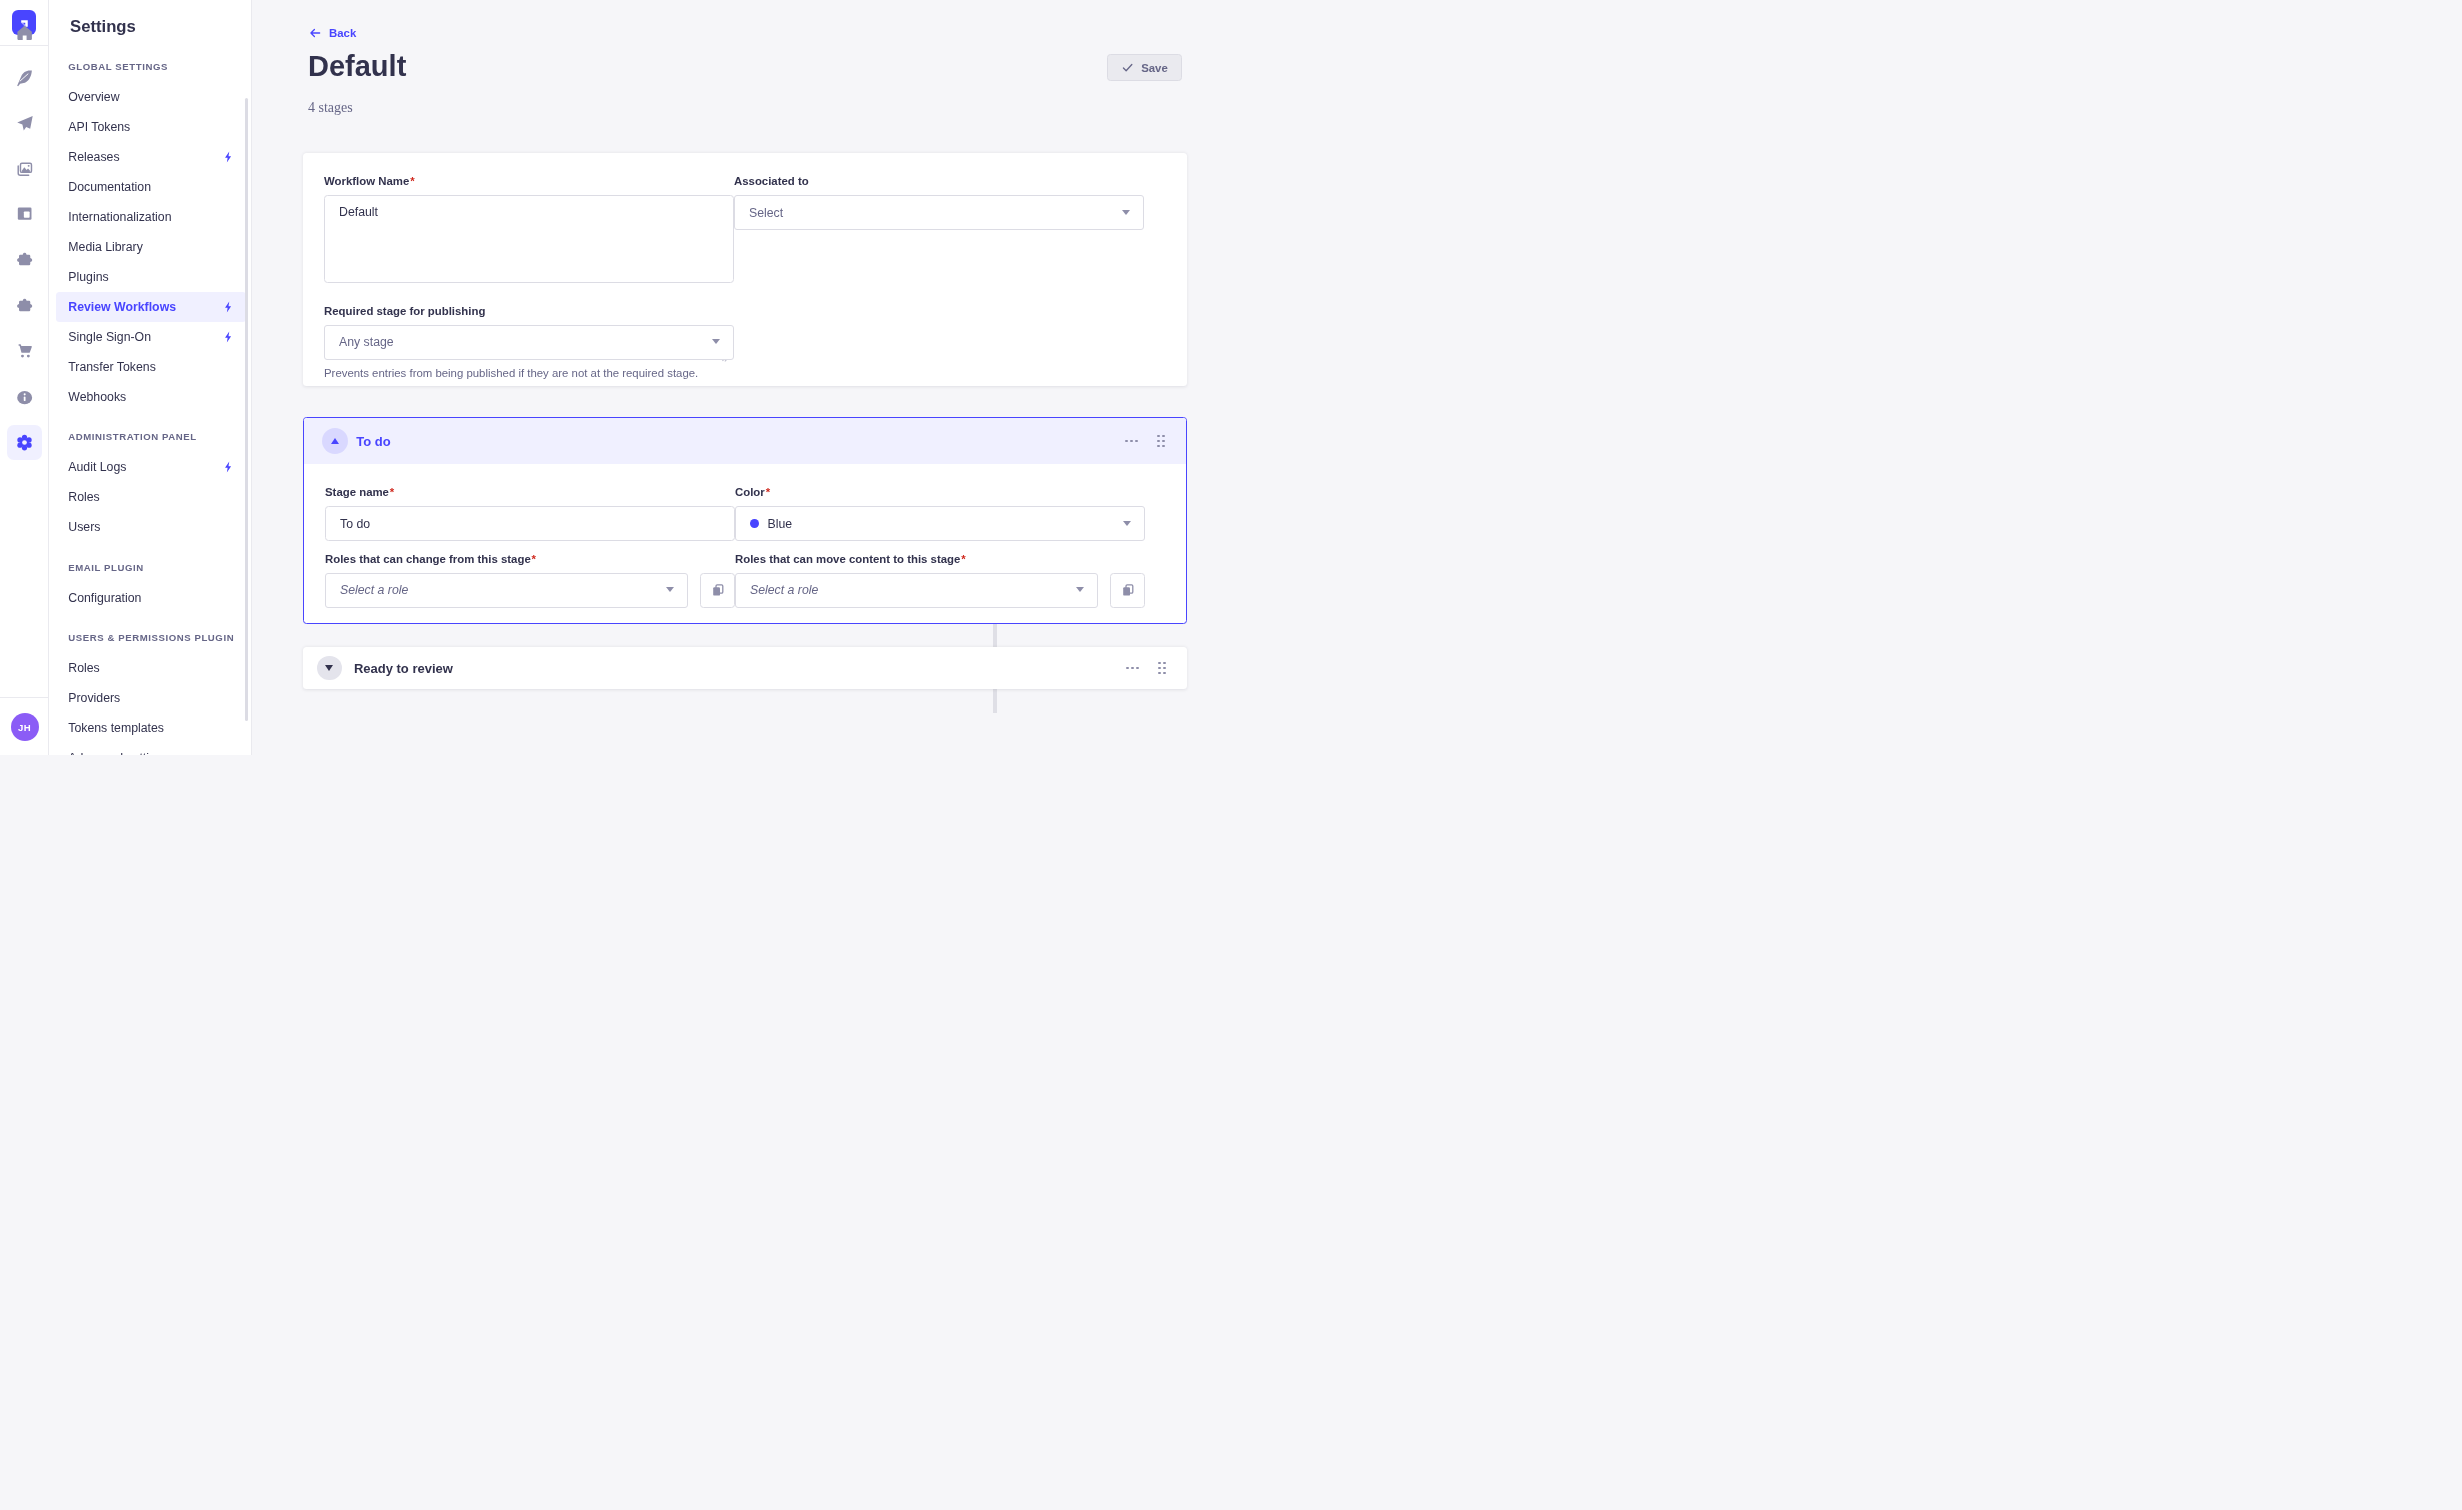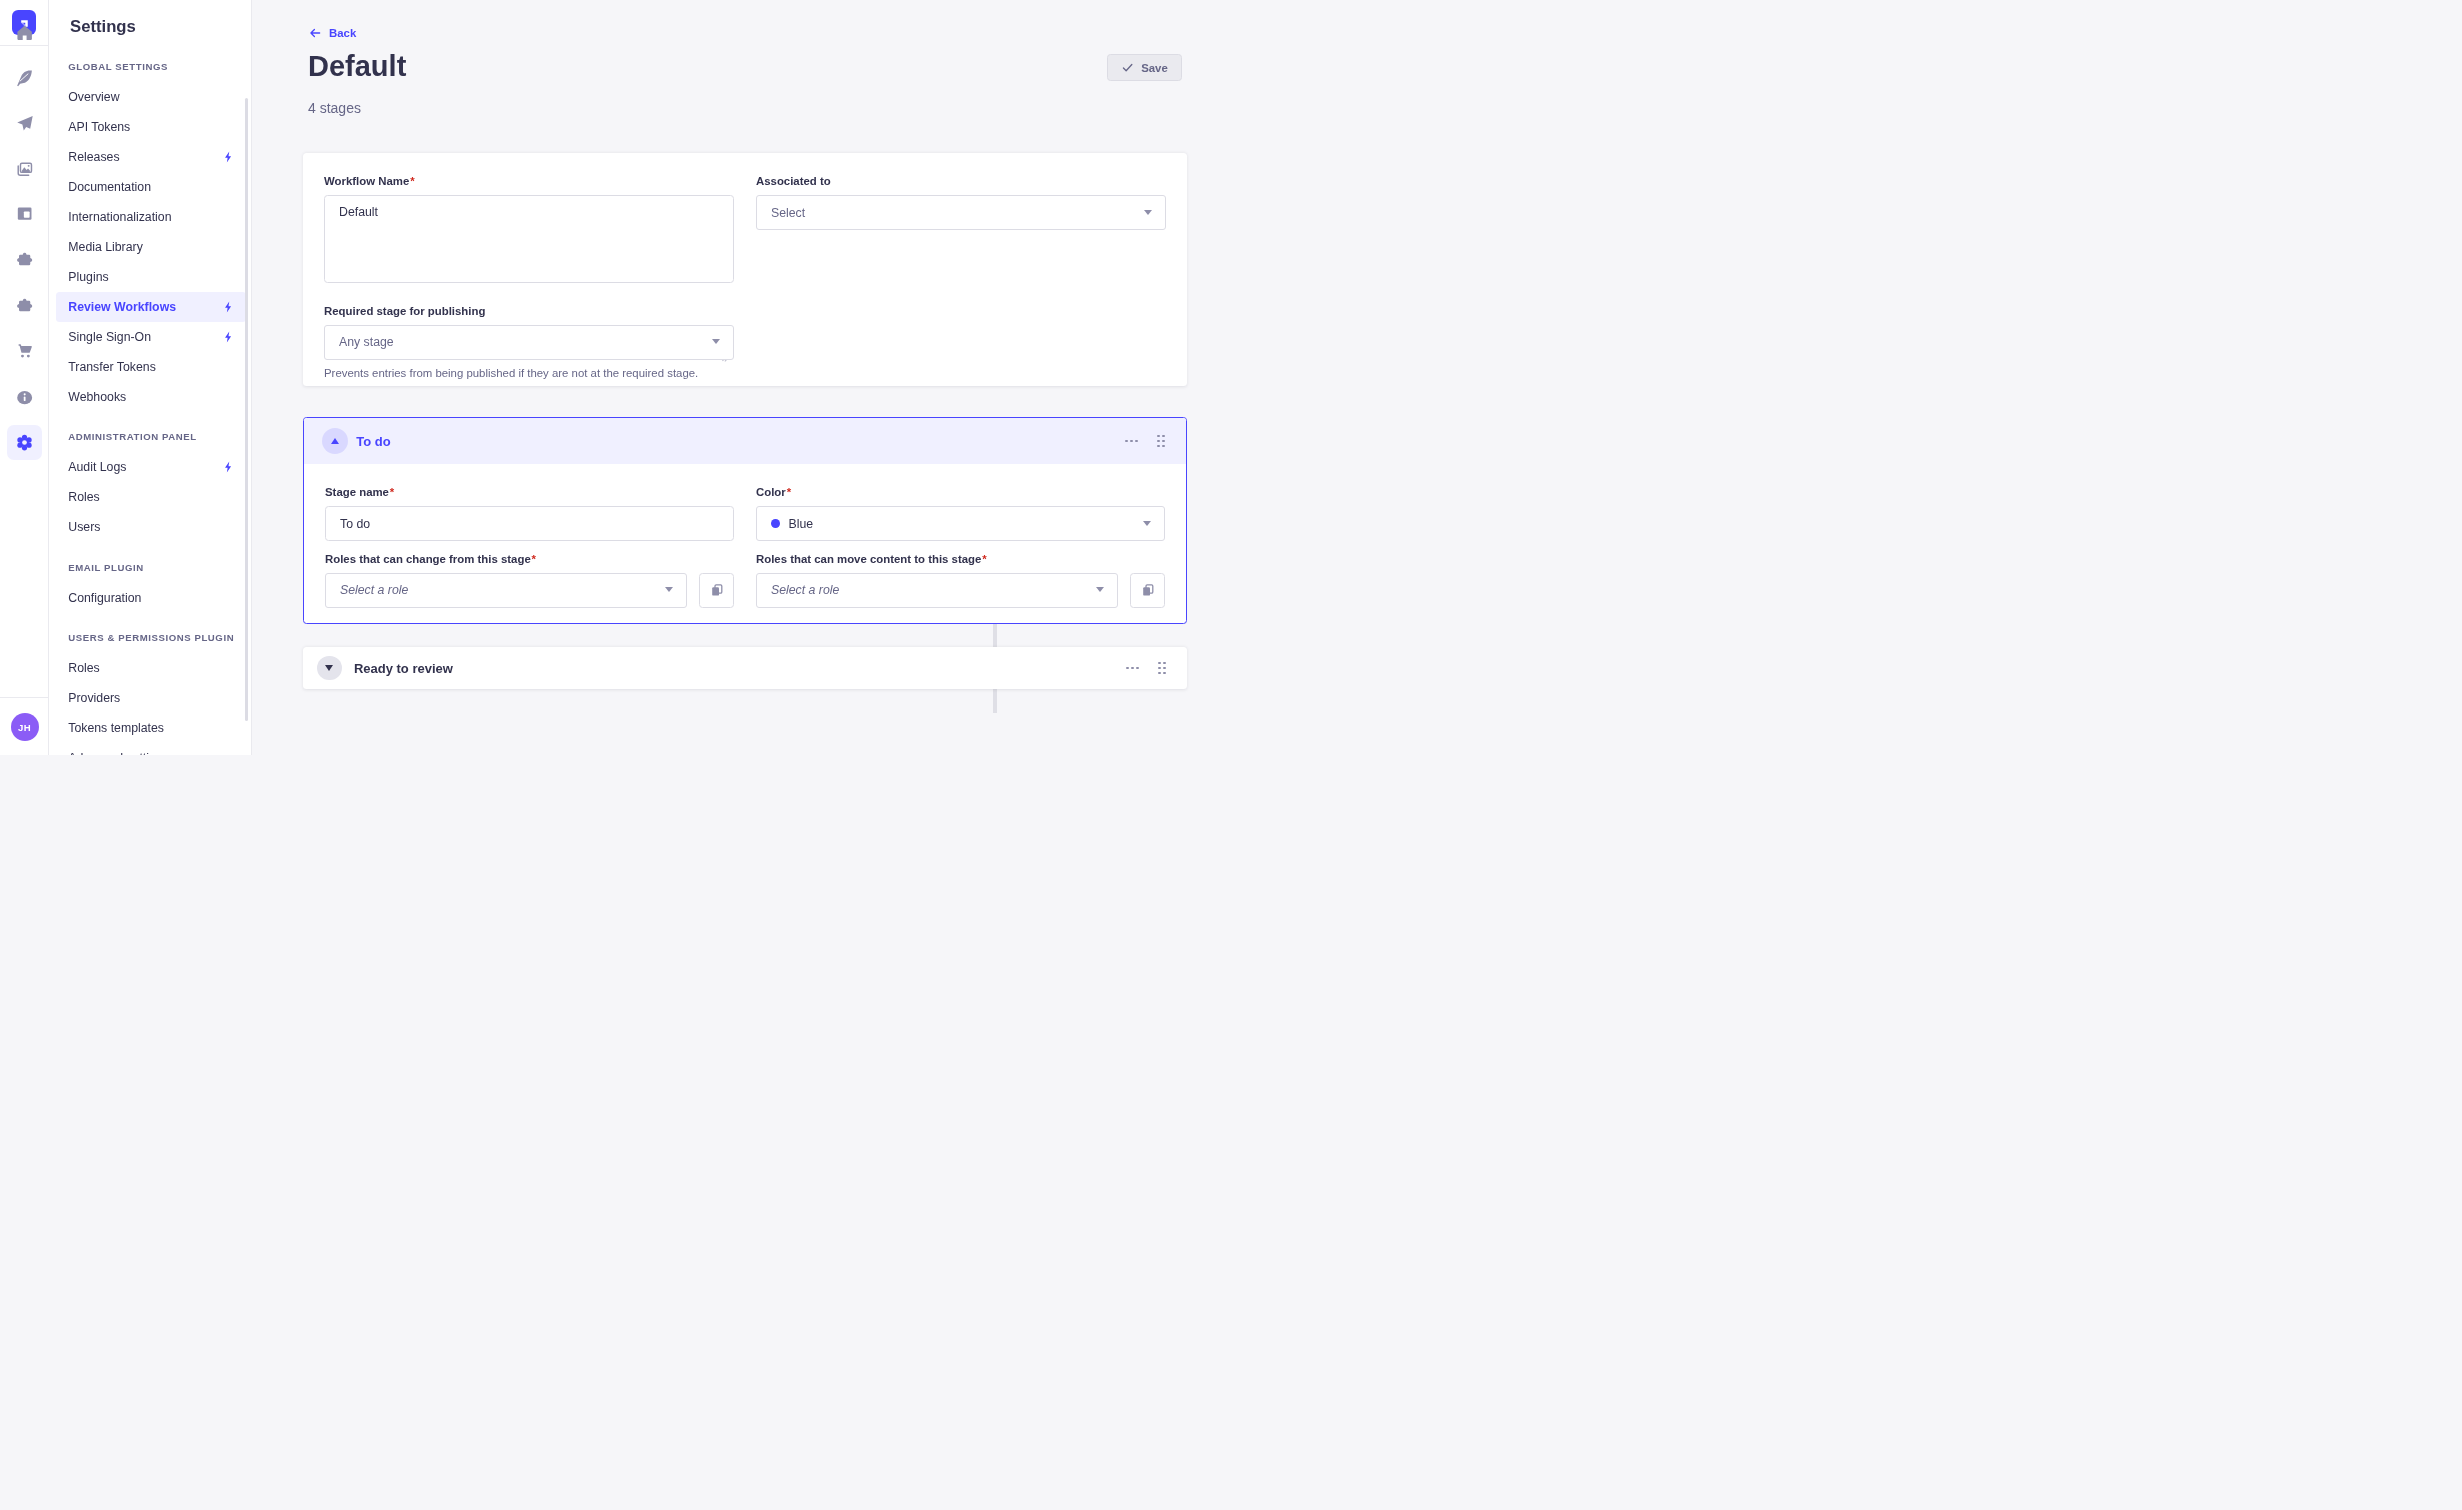--- a/index.html
+++ b/index.html
@@ -26,26 +26,26 @@
   .nav-section-label { font-size:9.6px; font-weight:bold; color:#666687; letter-spacing:.06em; padding-left:12.3px; height:12.3px; line-height:12.3px; margin:19.3px 0 8.8px; }
   .nav-section-label:first-child { margin-top:0; }
   .nav-item { position:relative; height:30px; line-height:30px; padding-left:12.3px; font-size:12.3px; color:#32324D; border-radius:3.5px; cursor:pointer; white-space:nowrap; }
   .nav-item.active { background:#F0F0FF; color:#4945FF; font-weight:bold; }
   .nav-bolt { position:absolute; right:10.5px; top:50%; transform:translateY(-50%); width:13px; height:13px; display:flex; }
   .nav-scrollbar { position:absolute; right:2.6px; top:98px; width:3.5px; height:623px; border-radius:1.8px; background:#DCDCE4; }
   
   .main { position:absolute; left:252px; top:0; width:980px; height:755px; }
   .back-row { position:absolute; left:56px; top:26px; display:flex; align-items:center; gap:7px; color:#4945FF; font-size:11.4px; font-weight:bold; cursor:pointer; }
   .page-title { position:absolute; left:56px; top:50px; font-size:29px; font-weight:bold; color:#32324D; }
-  .page-subtitle { position:absolute; left:56px; top:100px; font-size:14px; color:#666687; }
+  .page-subtitle { position:absolute; left:56px; top:100px; font-size:14px; color:#666687;font-family:Liberation Serif, serif; }
   .save-btn { position:absolute; left:855px; top:54px; width:75px; height:27px; background:#EAEAEF; border:0.9px solid #DCDCE4; border-radius:3.5px; display:flex; align-items:center; justify-content:center; gap:7px; font-size:11.4px; font-weight:bold; color:#666687; cursor:pointer; }
   .card { position:absolute; left:51px; width:884px; background:#fff; border-radius:3.5px; box-shadow:0 0.9px 3.5px rgba(33,33,52,.1); z-index:1; }
   label.field-label { display:block; font-size:11.4px; font-weight:bold; color:#32324D; height:14px; line-height:14px; }
   .req { color:#D02B20; margin-left:0.9px; }
-  .cols { display:flex; gap:22px; }
+  .cols { display:flex; }
   .col { width:410px; }
   .col.r { width:410px; }
   textarea.txt {
     width:100%; height:88px; margin-top:7px; resize:none;
     border:0.9px solid #DCDCE4; border-radius:3.5px; background:#fff;
     padding:8.8px 14px; font-family:"Liberation Sans", sans-serif; font-size:12.3px; color:#32324D; outline:none;
   }
   .txt-wrap { position:relative; }
   .resize-grip { position:absolute; right:3.5px; bottom:-75px; width:8.8px; height:8.8px; pointer-events:none; }
   .resize-grip::before, .resize-grip::after { content:""; position:absolute; background:#C0C0CF; height:0.9px; transform:rotate(-45deg); }

